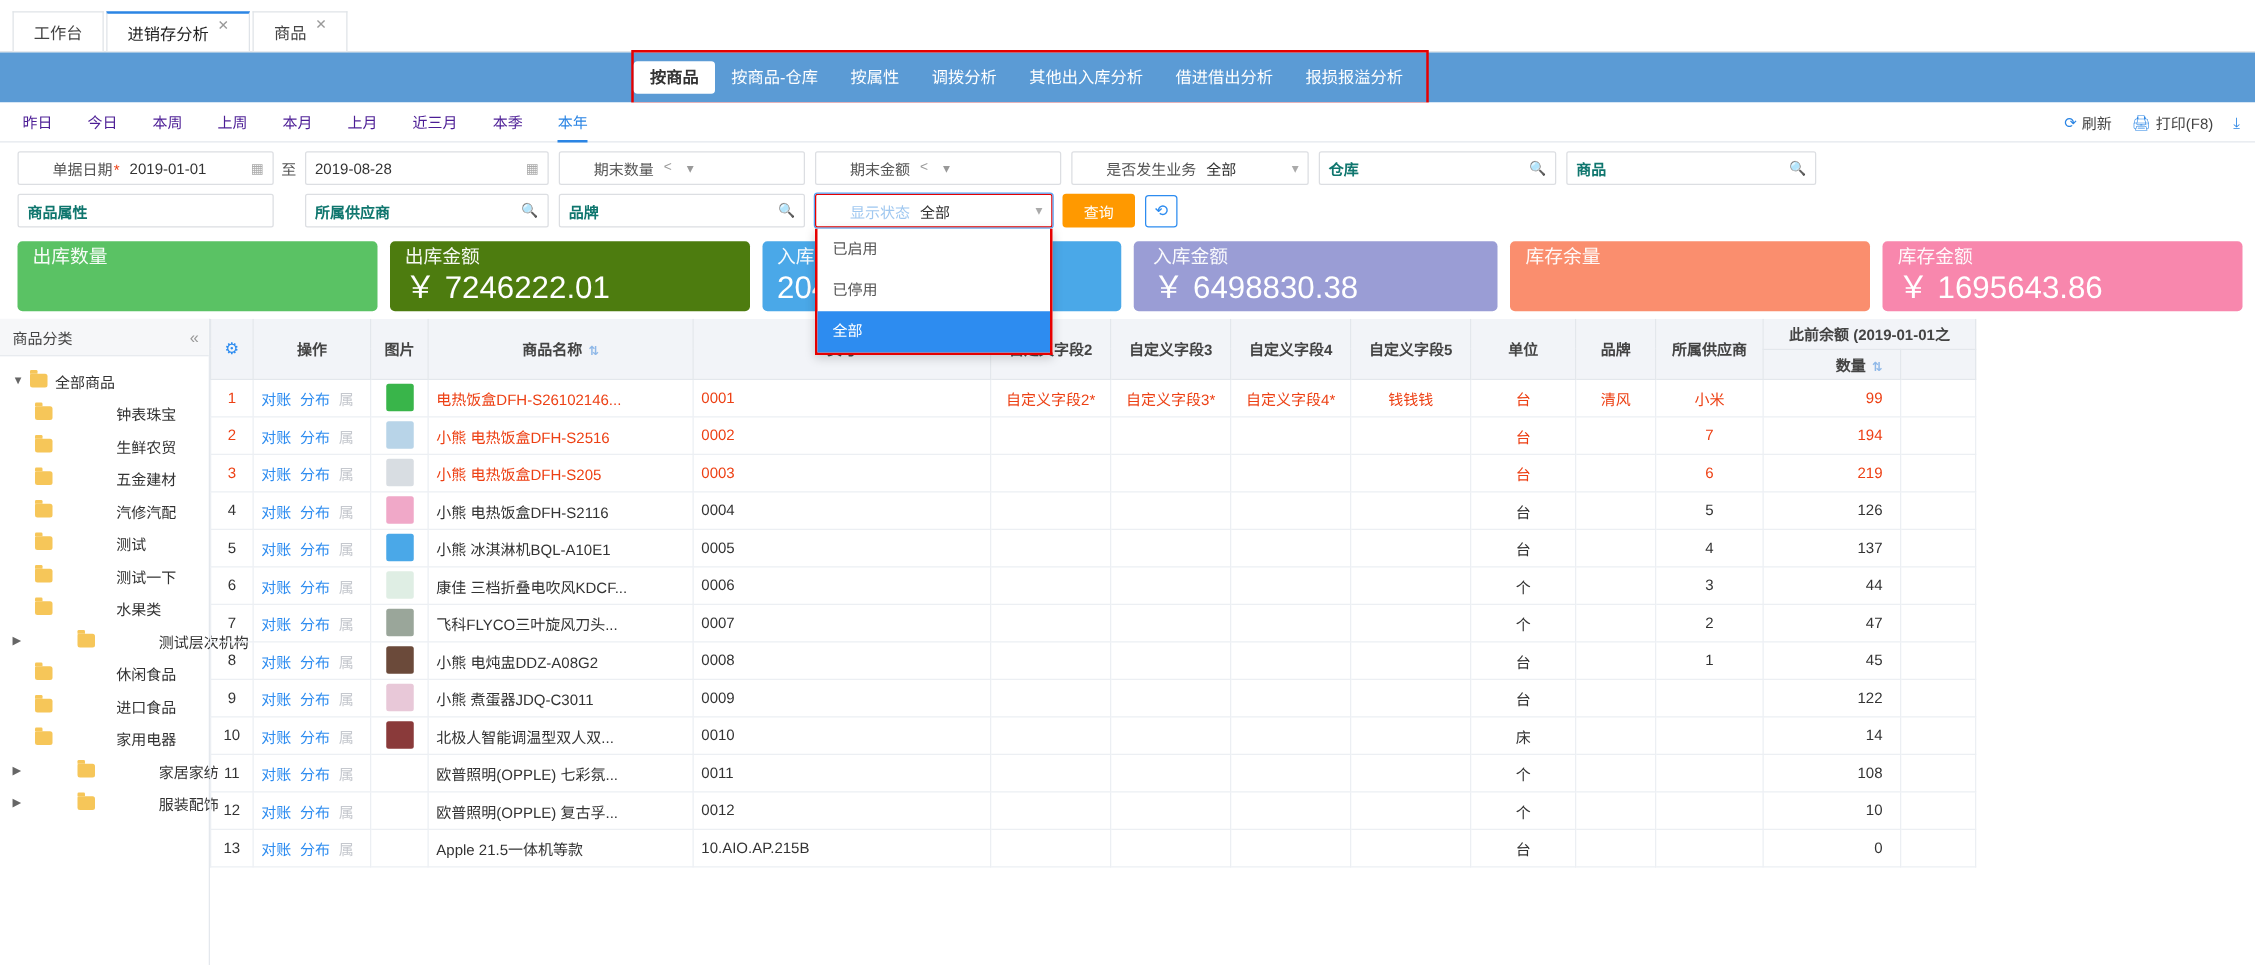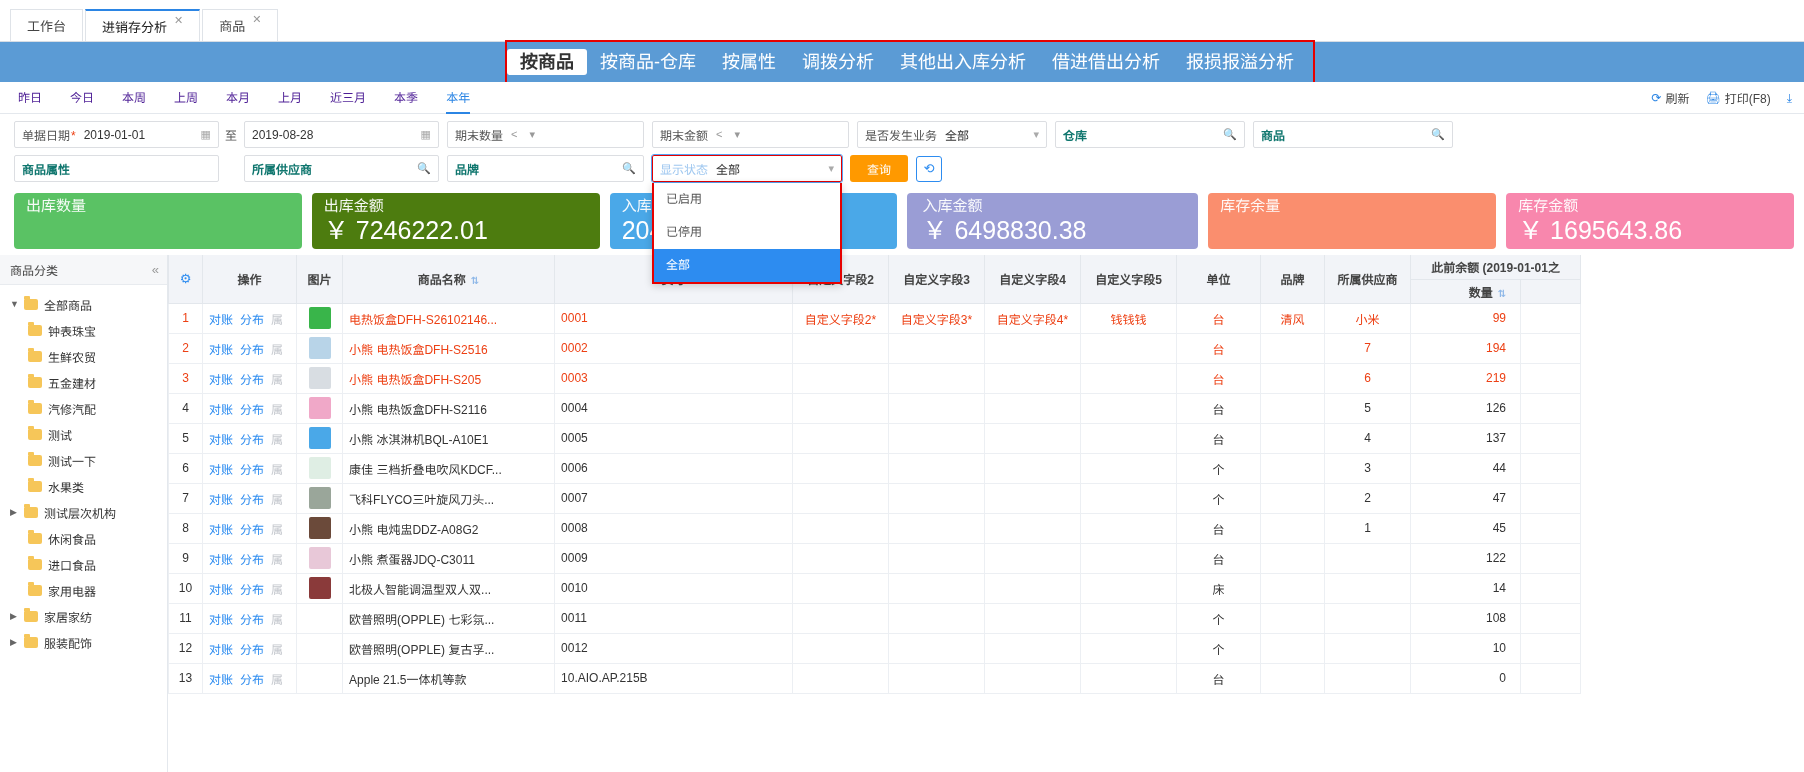--- a/index.html
+++ b/index.html
@@ -65,21 +65,21 @@
     display: flex;
     align-items: center;
     margin-left: 505px;
     border: 2px solid #e60000;
     height: 40px;
     padding-right: 6px;
     box-sizing: content-box;
   }
   .navitem {
     color: #fff;
-    font-size: 18px;
+    font-size: 13px;
     padding: 0 13px;
     height: 26px;
     line-height: 26px;
     cursor: pointer;
     white-space: nowrap;
   }
   .navitem.active {
     background: #fff;
     color: #333;
     border-radius: 3px;
@@ -133,21 +133,21 @@
     background: #fff;
     display: flex;
     align-items: center;
     padding: 0 7px;
     margin-right: 8px;
     font-size: 12px;
     position: relative;
     border-radius: 2px;
     color: #555;
   }
-  .fld .lab { color: #555; margin-right: 8px; white-space: nowrap; }
+  .fld .lab { color: #555; margin-right: 8px; white-space: nowrap; margin-left: 20px; }
   .fld .val { color: #333; }
   .fld .ph { color: #0f766e; font-weight: bold; }
   .fld .req { color: #ed4014; margin-left: 1px; }
   .fld .cal, .fld .mag, .fld .caret {
     margin-left: auto; color: #aaa; font-size: 11px; padding-left: 8px;
   }
   .midtxt { margin: 0 7px 0 -2px; font-size: 12px; color: #555; }
   .fld.cmp .ops { display: flex; gap: 12px; color: #999; font-size: 11px; }
 
   .btn-search {
@@ -234,21 +234,21 @@
     border-radius: 1px 2px 2px 2px;
     margin-right: 6px;
     position: relative;
     flex-shrink: 0;
   }
   .tnode .fold::before {
     content: ""; position: absolute;
     top: -3px; left: 0; width: 6px; height: 3px;
     background: #f6c659; border-radius: 1px 1px 0 0;
   }
-  .tnode.lvl2 { padding-left: 28px; }
+  .tnode.lvl2 { padding-left: 28px; gap: 45px; }
   .tnode.lvl2.hasarw { padding-left: 10px; }
 
   
   .tablearea { flex: 1; overflow: hidden; position: relative; }
   table { border-collapse: collapse; table-layout: fixed; }
   thead th {
     background: #f2f4f8;
     border: 1px solid #e3e7ec;
     border-top: none;
     font-size: 12px;

